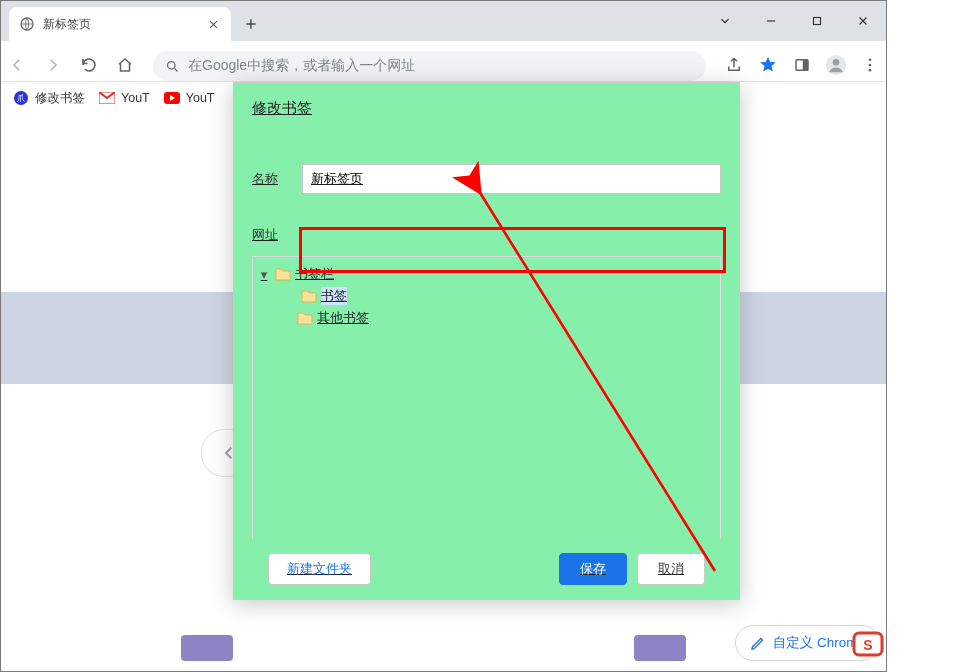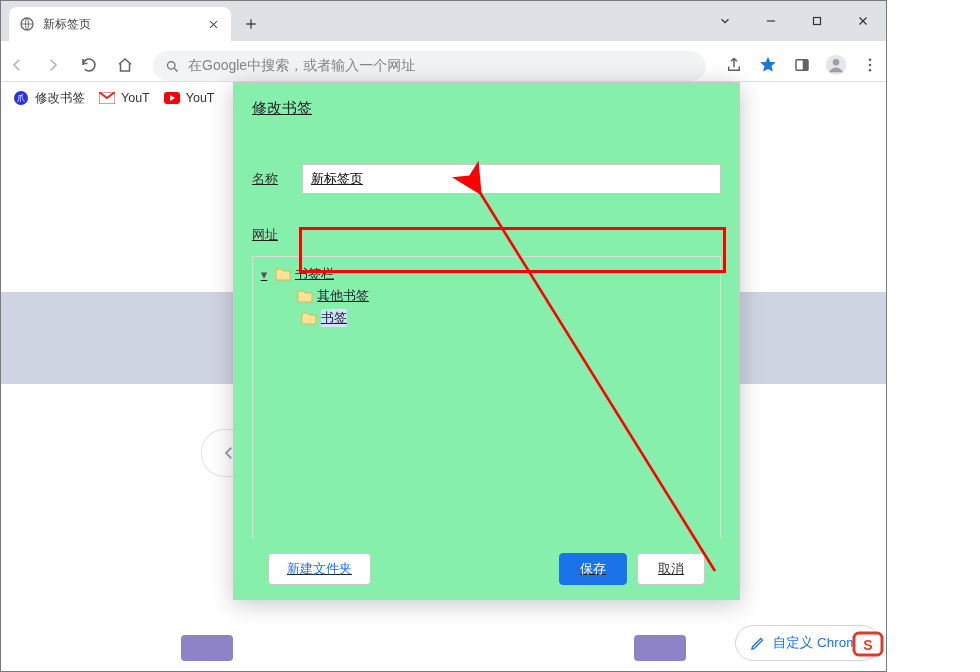--- a/index.html
+++ b/index.html
@@ -256,37 +256,37 @@
       <div class="tree">
         <div class="tree-row">
           <span class="arrow">▾</span>
           <span class="folder">
               <svg viewBox="0 0 16 14">
                 <path d="M1 2h5l2 2h7v9H1z" fill="#ffe29a" stroke="#d9b853"></path>
               </svg>
             </span>
           <span class="label">书签栏</span>
         </div>
+        <div class="tree-row indent2 sel">
+          <span class="folder">
+              <svg viewBox="0 0 16 14">
+                <path d="M1 2h5l2 2h7v9H1z" fill="#ffe29a" stroke="#d9b853"></path>
+              </svg>
+            </span>
+          <span class="label">书签</span>
+        </div>
         <div class="tree-row indent1">
           <span class="arrow"></span>
           <span class="folder">
               <svg viewBox="0 0 16 14">
                 <path d="M1 2h5l2 2h7v9H1z" fill="#ffe29a" stroke="#d9b853"></path>
               </svg>
             </span>
           <span class="label">其他书签</span>
         </div>
-        <div class="tree-row indent2 sel">
-          <span class="folder">
-              <svg viewBox="0 0 16 14">
-                <path d="M1 2h5l2 2h7v9H1z" fill="#ffe29a" stroke="#d9b853"></path>
-              </svg>
-            </span>
-          <span class="label">书签</span>
-        </div>
       </div>
     </div>
 
     <div class="dlg-footer">
       <div class="btn link">
           <span>新建文件夹</span>
         </div>
       <div style="flex:1"></div>
       <div class="btn primary">
           <span>保存</span>

